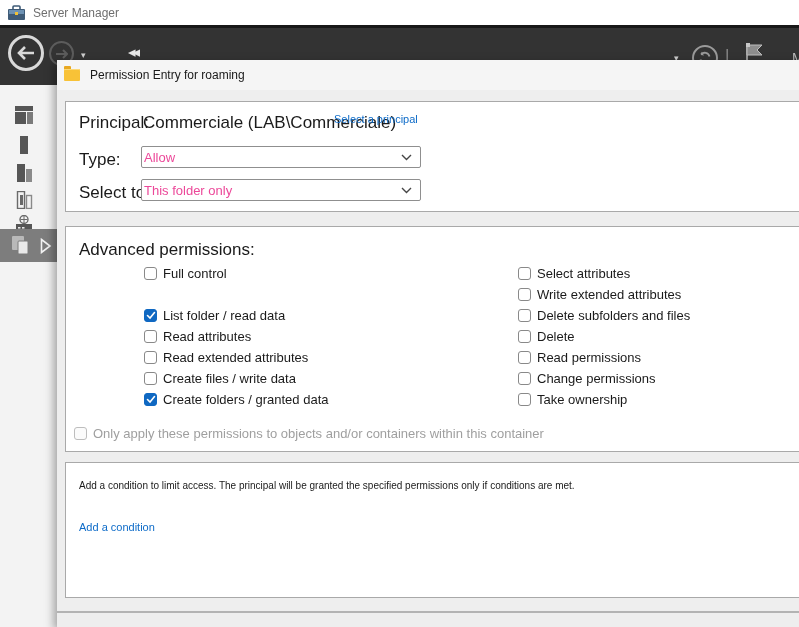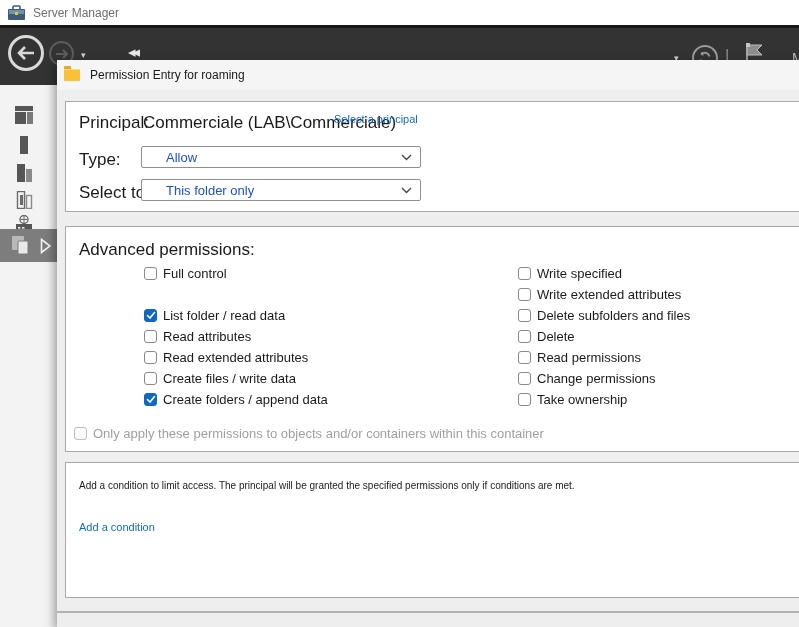--- a/index.html
+++ b/index.html
@@ -40,21 +40,21 @@
   .groupbox{position:absolute;left:8px;right:-4px;background:#ffffff;border:1px solid #a9a9a9;box-sizing:border-box;}
   .gb1{top:41px;height:111px;}
   .gb2{top:166px;height:226px;}
   .gb3{top:402px;height:136px;}
   .footer-divider{position:absolute;left:0;right:0;top:551px;height:2px;background:#b3b3b3;}
 
   .lbl{position:absolute;font-size:17px;color:#1a1a1a;white-space:nowrap;}
   .link{position:absolute;font-size:11px;color:#0d6bc8;white-space:nowrap;cursor:pointer;}
 
   .combo{position:absolute;height:22px;width:280px;background:#ffffff;border:1px solid #8f8f8f;border-radius:2px;box-sizing:border-box;display:flex;align-items:center;justify-content:space-between;}
-  .combo .combo-value{font-size:13px;color:#1d4ed8;margin-left:24px;}
+  .combo .combo-value{font-size:13px;color:#ec4899;margin-left:2px;}
   .combo .chev{margin-right:8px;display:flex;}
 
   .cbrow{position:absolute;display:flex;align-items:center;height:14px;}
   .cb{width:13px;height:13px;border:1px solid #898989;border-radius:3px;background:#ffffff;box-sizing:border-box;display:inline-flex;align-items:center;justify-content:center;flex:none;}
   .cb svg{display:none;}
   .cb.checked{background:#0f68c2;border-color:#0f68c2;}
   .cb.checked svg{display:block;}
   .cb.disabled{border-color:#bdbdbd;background:#fbfbfb;}
   .cblabel{font-size:13px;color:#1a1a1a;margin-left:6px;white-space:nowrap;}
   .cbrow.disabled .cblabel{color:#9f9f9f;}
@@ -215,26 +215,26 @@
       <div class="cbrow" style="left:78px;top:144px">
         <span class="cb"></span>
         <span class="cblabel">Create files / write data</span>
       </div>
       <div class="cbrow" style="left:78px;top:165px">
         <span class="cb checked">
             <svg width="10" height="9" viewBox="0 0 10 9">
               <path d="M1.5 4.5 L4 7 L8.5 1.5" stroke="#fff" stroke-width="1.6" fill="none" stroke-linecap="round"></path>
             </svg>
           </span>
-        <span class="cblabel">Create folders / append data</span>
+        <span class="cblabel">Create folders / granted data</span>
       </div>
 
       <div class="cbrow" style="left:452px;top:39px">
         <span class="cb"></span>
-        <span class="cblabel">Write specified</span>
+        <span class="cblabel">Select attributes</span>
       </div>
       <div class="cbrow" style="left:452px;top:60px">
         <span class="cb"></span>
         <span class="cblabel">Write extended attributes</span>
       </div>
       <div class="cbrow" style="left:452px;top:81px">
         <span class="cb"></span>
         <span class="cblabel">Delete subfolders and files</span>
       </div>
       <div class="cbrow" style="left:452px;top:102px">

